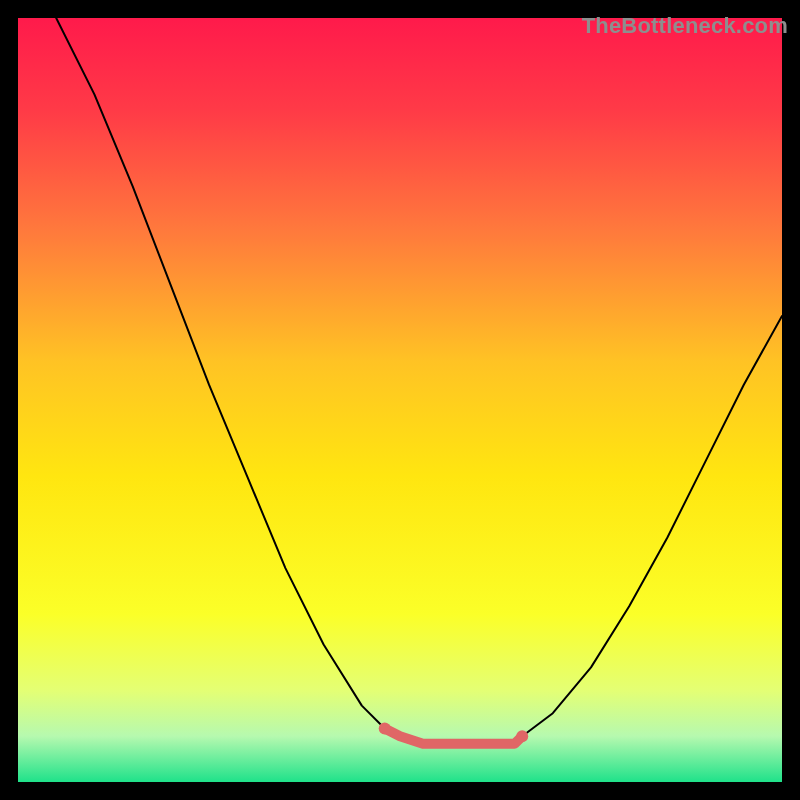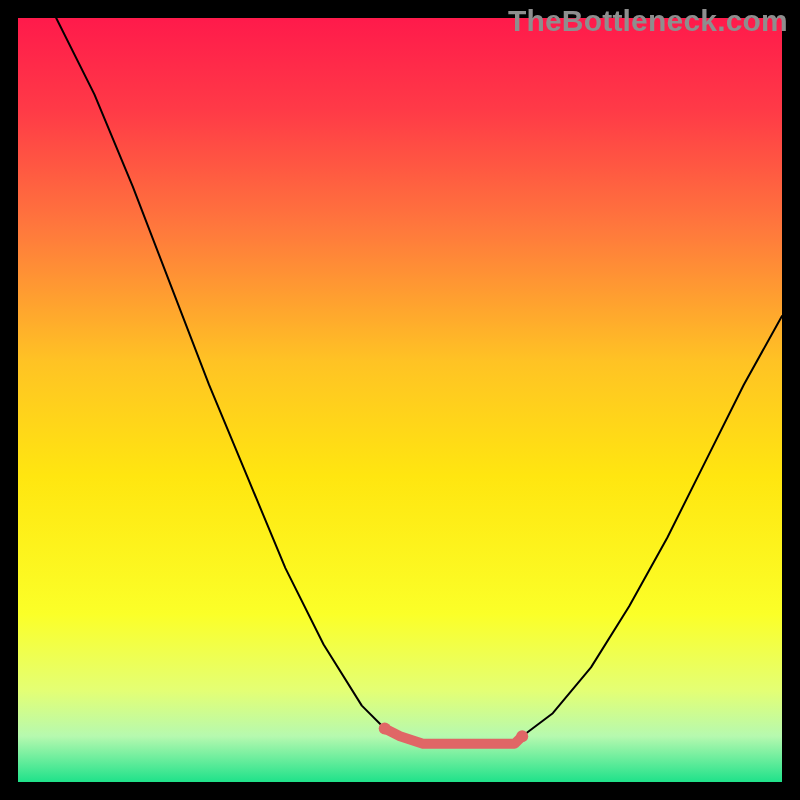--- a/index.html
+++ b/index.html
@@ -20,24 +20,24 @@
   }
   .plot {
     position: absolute;
     left: 0;
     top: 0;
     width: 764px;
     height: 764px;
   }
   .attribution {
     position: absolute;
-    top: 4px;
+    top: 13px;
     right: 12px;
     font-family: Arial, Helvetica, sans-serif;
-    font-size: 30px;
+    font-size: 22px;
     font-weight: 600;
     color: #8e8e8e;
     letter-spacing: 0.2px;
   }
 </style>
 </head>
 <body>
 
 <div class="frame">
 

